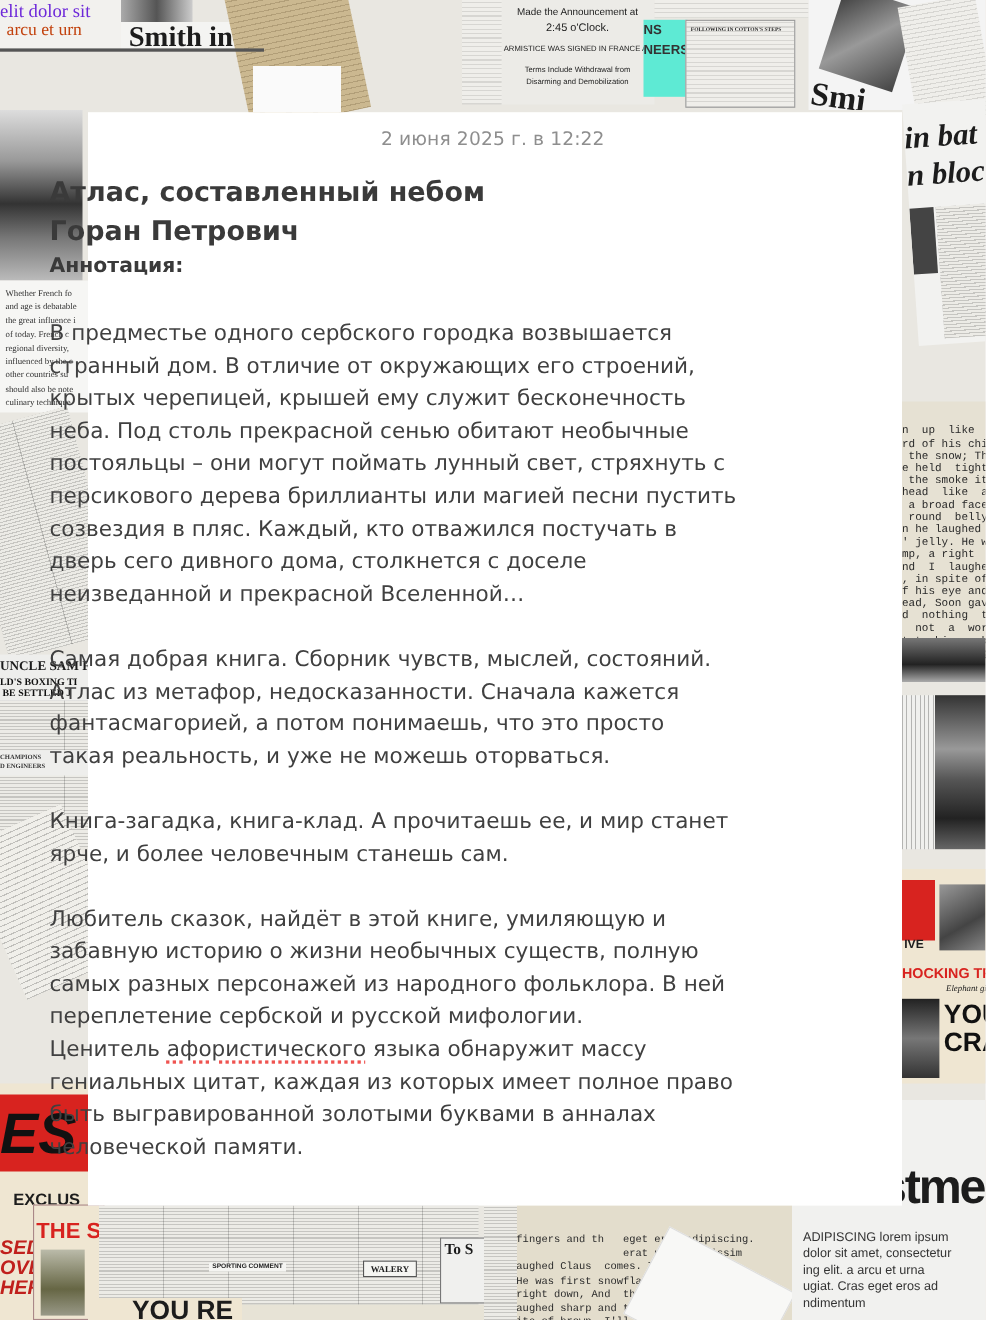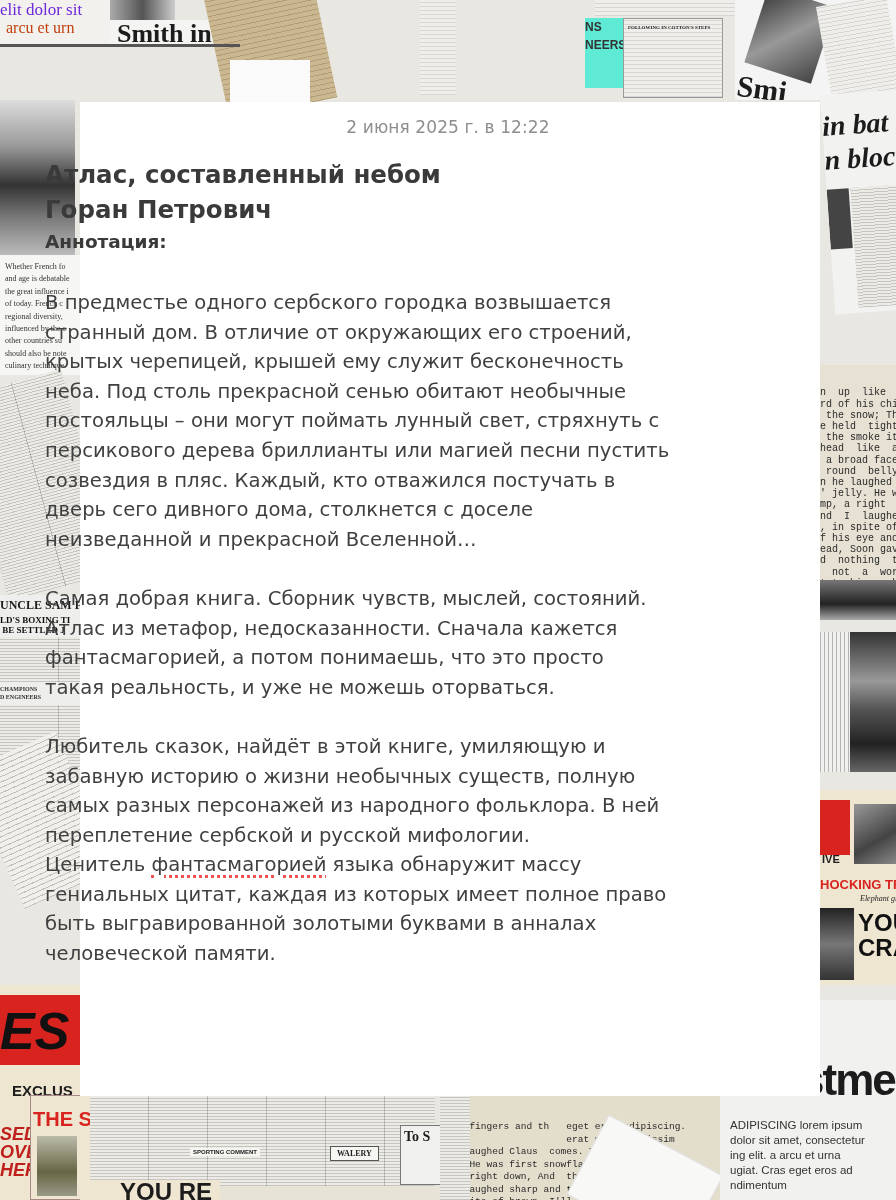--- a/index.html
+++ b/index.html
@@ -110,20 +110,27 @@
   <div class="clip" style="left:110px;top:0;width:65px;height:20px;background:linear-gradient(90deg,#aaa,#555,#ccc);"></div>
   <div class="clip newsprint" style="left:110px;top:20px;width:125px;height:26px;background:#f4f4f2;">
     <div class="headline" style="position:absolute;left:7px;top:0;font-size:26px;line-height:28px;">Smith in b</div>
   </div>
   <div class="clip kraft" style="left:215px;top:-20px;width:110px;height:130px;transform:rotate(-12deg);"></div>
 
   <div style="position:absolute;left:0;top:44px;width:240px;height:3px;background:#555;"></div>
 
   <div class="clip" style="left:230px;top:60px;width:80px;height:42px;background:#fafafa;"></div>
 
+  <div class="clip" style="left:455px;top:0;width:140px;height:95px;background:#ecebe7;font-family:'Liberation Sans',sans-serif;text-align:center;">
+    <div style="font-size:9px;margin-top:6px;">Made the Announcement at</div>
+    <div style="font-size:10px;margin-top:4px;">2:45 o'Clock.</div>
+    <div style="font-size:7px;margin-top:10px;">ARMISTICE WAS SIGNED IN FRANCE AT</div>
+    <div style="font-size:7px;margin-top:12px;">Terms Include Withdrawal from</div>
+    <div style="font-size:7px;margin-top:4px;">Disarming and Demobilization</div>
+  </div>
   <div class="clip newsprint" style="left:420px;top:0;width:36px;height:95px;"></div>
   <div class="clip" style="left:585px;top:18px;width:40px;height:70px;background:#5eead4;">
     <div class="headline small-col" style="font-size:12px;line-height:18px;font-family:'Liberation Sans',sans-serif;">NS
 NEERS</div>
   </div>
   <div class="clip newsprint" style="left:623px;top:18px;width:100px;height:80px;border:1px solid #999;">
     <div style="font-size:5px;font-weight:bold;margin:6px 4px;white-space:nowrap;">FOLLOWING IN COTTON'S STEPS</div>
   </div>
   <div class="clip newsprint" style="left:595px;top:0;width:140px;height:16px;"></div>
 
@@ -272,21 +279,23 @@
 неба. Под столь прекрасной сенью обитают необычные
 постояльцы – они могут поймать лунный свет, стряхнуть с
 персикового дерева бриллианты или магией песни пустить
 созвездия в пляс. Каждый, кто отважился постучать в
 дверь сего дивного дома, столкнется с доселе
 неизведанной и прекрасной Вселенной…</div>
   <div class="para">Самая добрая книга. Сборник чувств, мыслей, состояний.
 Атлас из метафор, недосказанности. Сначала кажется
 фантасмагорией, а потом понимаешь, что это просто
 такая реальность, и уже не можешь оторваться.</div>
+  <div class="para">Книга-загадка, книга-клад. А прочитаешь ее, и мир станет
+ярче, и более человечным станешь сам.</div>
   <div class="para"><span>Любитель сказок, найдёт в этой книге, умиляющую и
 забавную историю о жизни необычных существ, полную
 самых разных персонажей из народного фольклора. В ней
 переплетение сербской и русской мифологии.
-Ценитель </span><span class="spell">фантасмагорией</span><span> языка обнаружит массу
+Ценитель </span><span class="spell">афористического</span><span> языка обнаружит массу
 гениальных цитат, каждая из которых имеет полное право
 быть выгравированной золотыми буквами в анналах
 человеческой памяти.</span></div>
 </div>
 
 </body></html>

